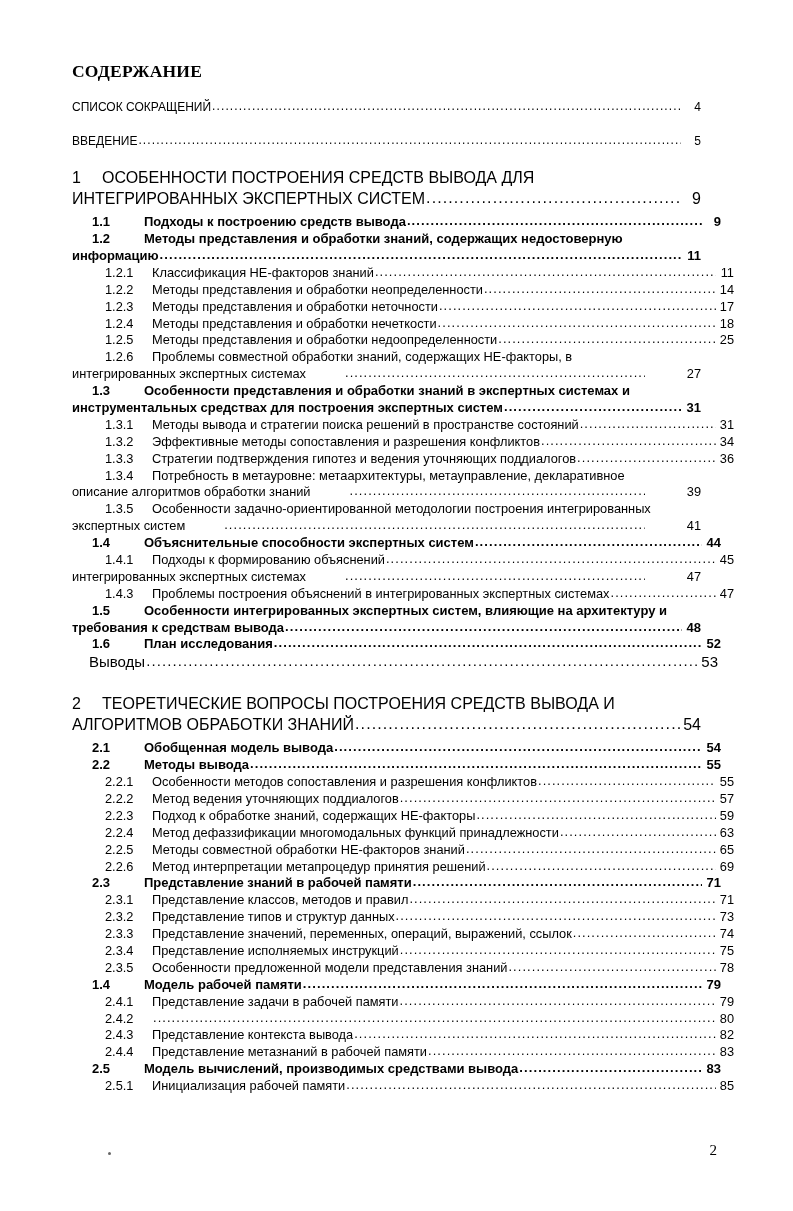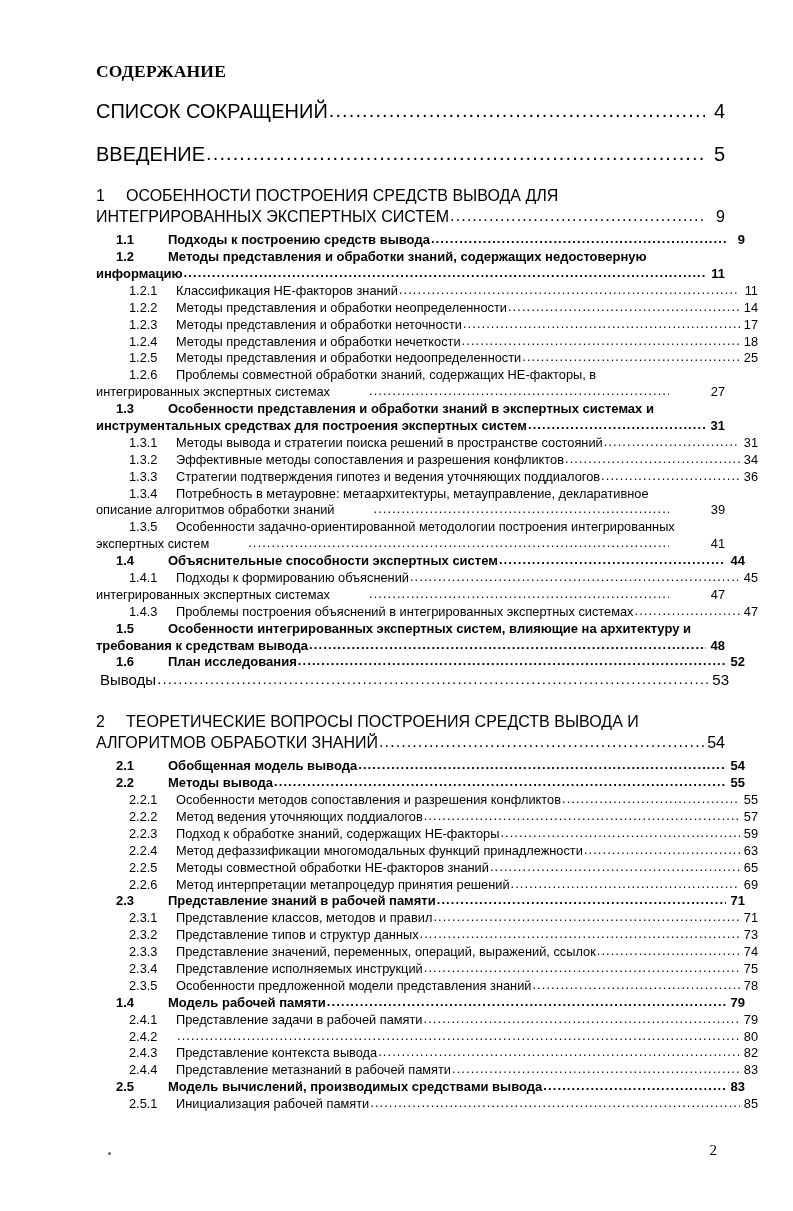--- a/index.html
+++ b/index.html
@@ -20,21 +20,21 @@
     position: absolute;
     left: 0; top: 0;
     width: 793px;
     height: 1211px;
     background: #ffffff;
     overflow: hidden;
   }
 
   .content {
     position: absolute;
-    left: 96px;
+    left: 72px;
     top: 62px;
     width: 629px;
   }
 
   
   .doc-title {
     font-family: "Liberation Serif", serif;
     font-weight: bold;
     font-size: 17.5px;
     letter-spacing: 0.2px;
@@ -94,42 +94,42 @@
   
   .toc-wrap {
     display: flex;
     align-items: baseline;
     width: 100%;
     box-sizing: border-box;
   }
 
   
   .lvl-front {
-    font-size: 20px;
+    font-size: 12px;
     margin-bottom: 20px;
     margin-left: 0px;
   }
   .lvl-front .pg { width: 18px; }
 
   
   .lvl1 {
     font-size: 16px;
     line-height: 1.28;
     margin-top: 10px;
     margin-bottom: 5px;
     margin-left: 0px;
   }
   .lvl1 .num { width: 30px; }
   .lvl1 .pg { width: 18px; }
   .lvl1 .toc-wrap { margin-left: -0px; }
 
   
   .lvl-concl {
     font-size: 15px;
-    margin-left: 4px;
+    margin-left: 17px;
     margin-top: 0px;
     margin-bottom: 2px;
   }
   .lvl-concl .pg { width: 18px; }
 
   
   .lvl2 {
     font-size: 13px;
     line-height: 1.3;
     margin-left: 20px;

